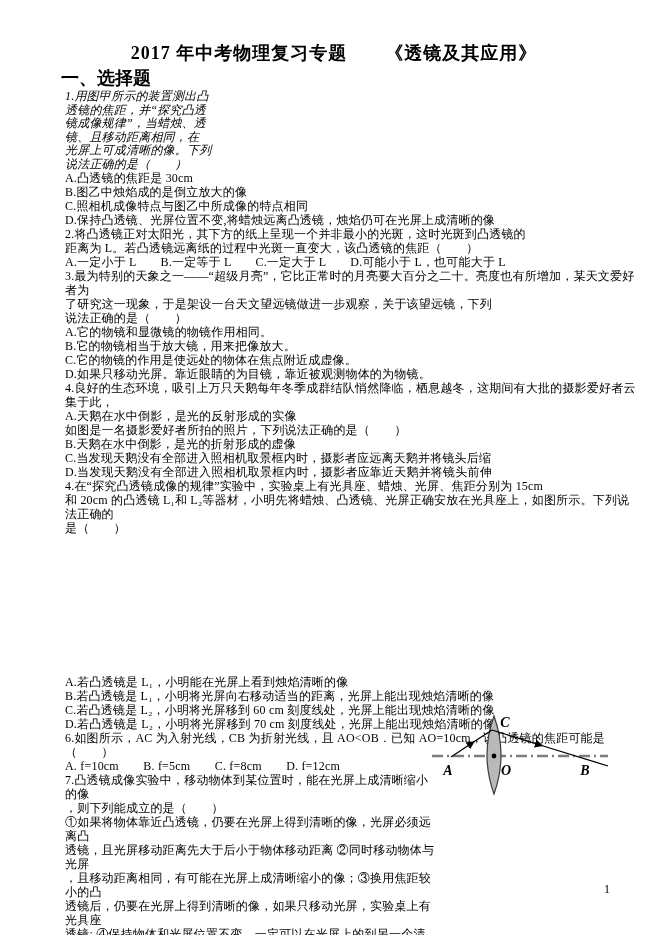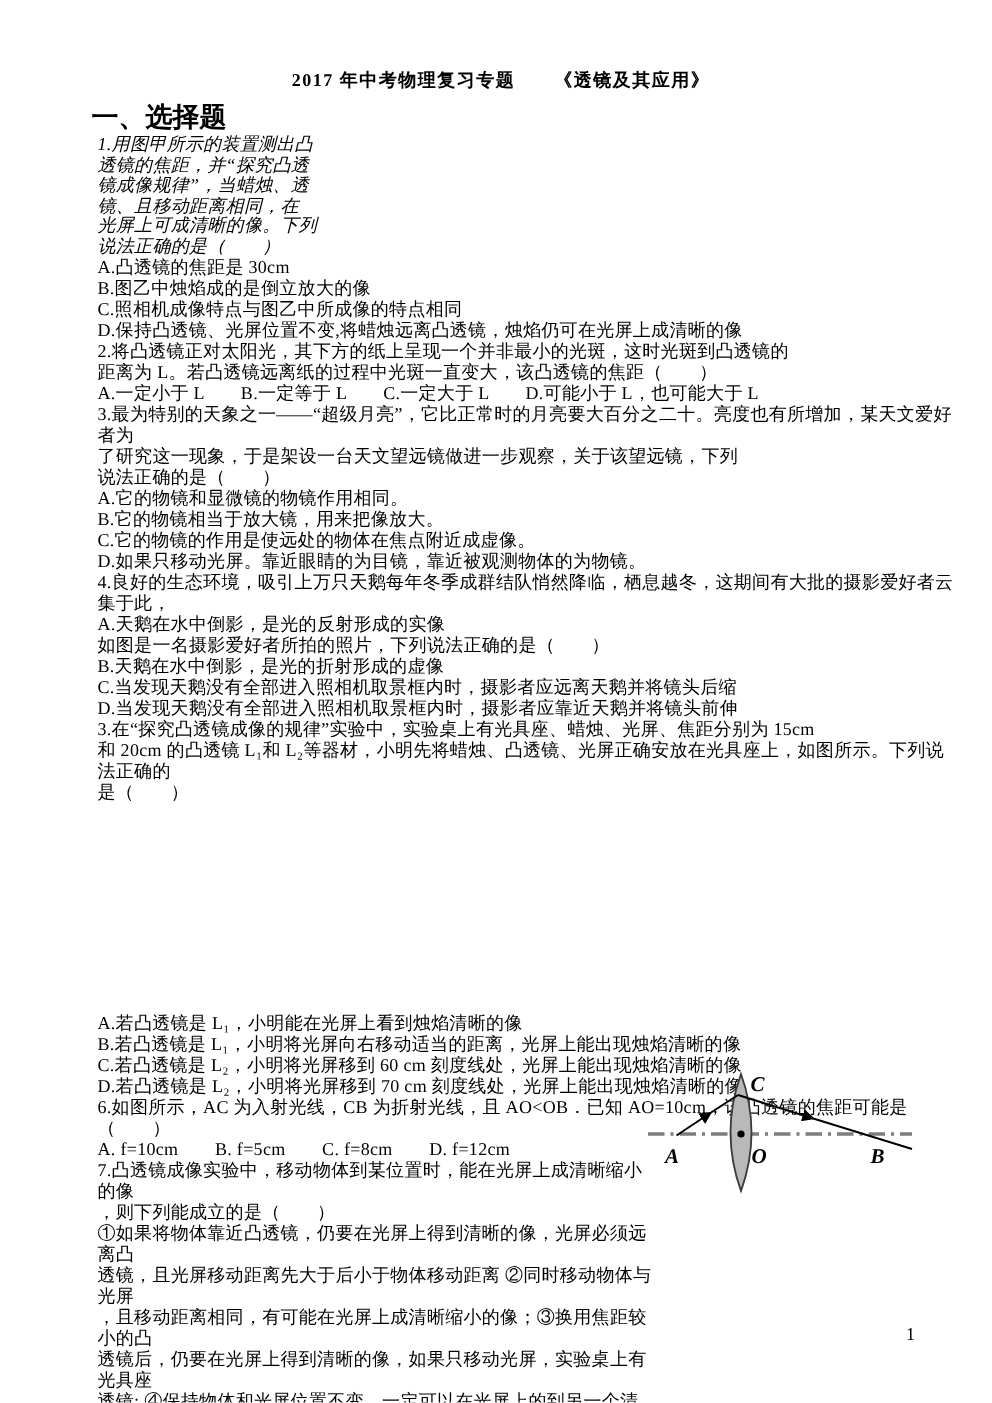--- a/index.html
+++ b/index.html
@@ -10,21 +10,21 @@
     width:661px; height:935px;
     background:#ffffff;
     color:#000;
     font-family:"Liberation Serif","DejaVu Serif",serif;
     font-size:12px;
     padding:42px 20px 0 65px;
   }
   .title {
     text-align:center;
     font-weight:bold;
-    font-size:12px;
+    font-size:18px;
     line-height:22px;
     letter-spacing:1px;
     margin-left:-38px; 
     white-space:pre;
   }
   .section-heading {
     font-weight:bold;
     font-size:18px;
     line-height:17px;
     margin:6px 0 3px -4px;
@@ -99,21 +99,21 @@
   <div>
     <div class="ln">4.良好的生态环境，吸引上万只天鹅每年冬季成群结队悄然降临，栖息越冬，这期间有大批的摄影爱好者云集于此，</div>
     <div class="ln">A.天鹅在水中倒影，是光的反射形成的实像</div>
     <div class="ln">如图是一名摄影爱好者所拍的照片，下列说法正确的是（　　）</div>
     <div class="ln">B.天鹅在水中倒影，是光的折射形成的虚像</div>
     <div class="ln">C.当发现天鹅没有全部进入照相机取景框内时，摄影者应远离天鹅并将镜头后缩</div>
     <div class="ln">D.当发现天鹅没有全部进入照相机取景框内时，摄影者应靠近天鹅并将镜头前伸</div>
   </div>
 
   <div>
-    <div class="ln">3.在“探究凸透镜成像的规律”实验中，实验桌上有光具座、蜡烛、光屏、焦距分别为 15cm</div>
+    <div class="ln">4.在“探究凸透镜成像的规律”实验中，实验桌上有光具座、蜡烛、光屏、焦距分别为 15cm</div>
     <div class="ln">和 20cm 的凸透镜 L₁和 L₂等器材，小明先将蜡烛、凸透镜、光屏正确安放在光具座上，如图所示。下列说法正确的</div>
     <div class="ln">是（　　）</div>
     <div class="figure-space"></div>
     <div class="ln">A.若凸透镜是 L₁，小明能在光屏上看到烛焰清晰的像</div>
     <div class="ln">B.若凸透镜是 L₁，小明将光屏向右移动适当的距离，光屏上能出现烛焰清晰的像</div>
     <div class="ln">C.若凸透镜是 L₂，小明将光屏移到 60 cm 刻度线处，光屏上能出现烛焰清晰的像</div>
     <div class="ln">D.若凸透镜是 L₂，小明将光屏移到 70 cm 刻度线处，光屏上能出现烛焰清晰的像</div>
   </div>
 
   <div>

